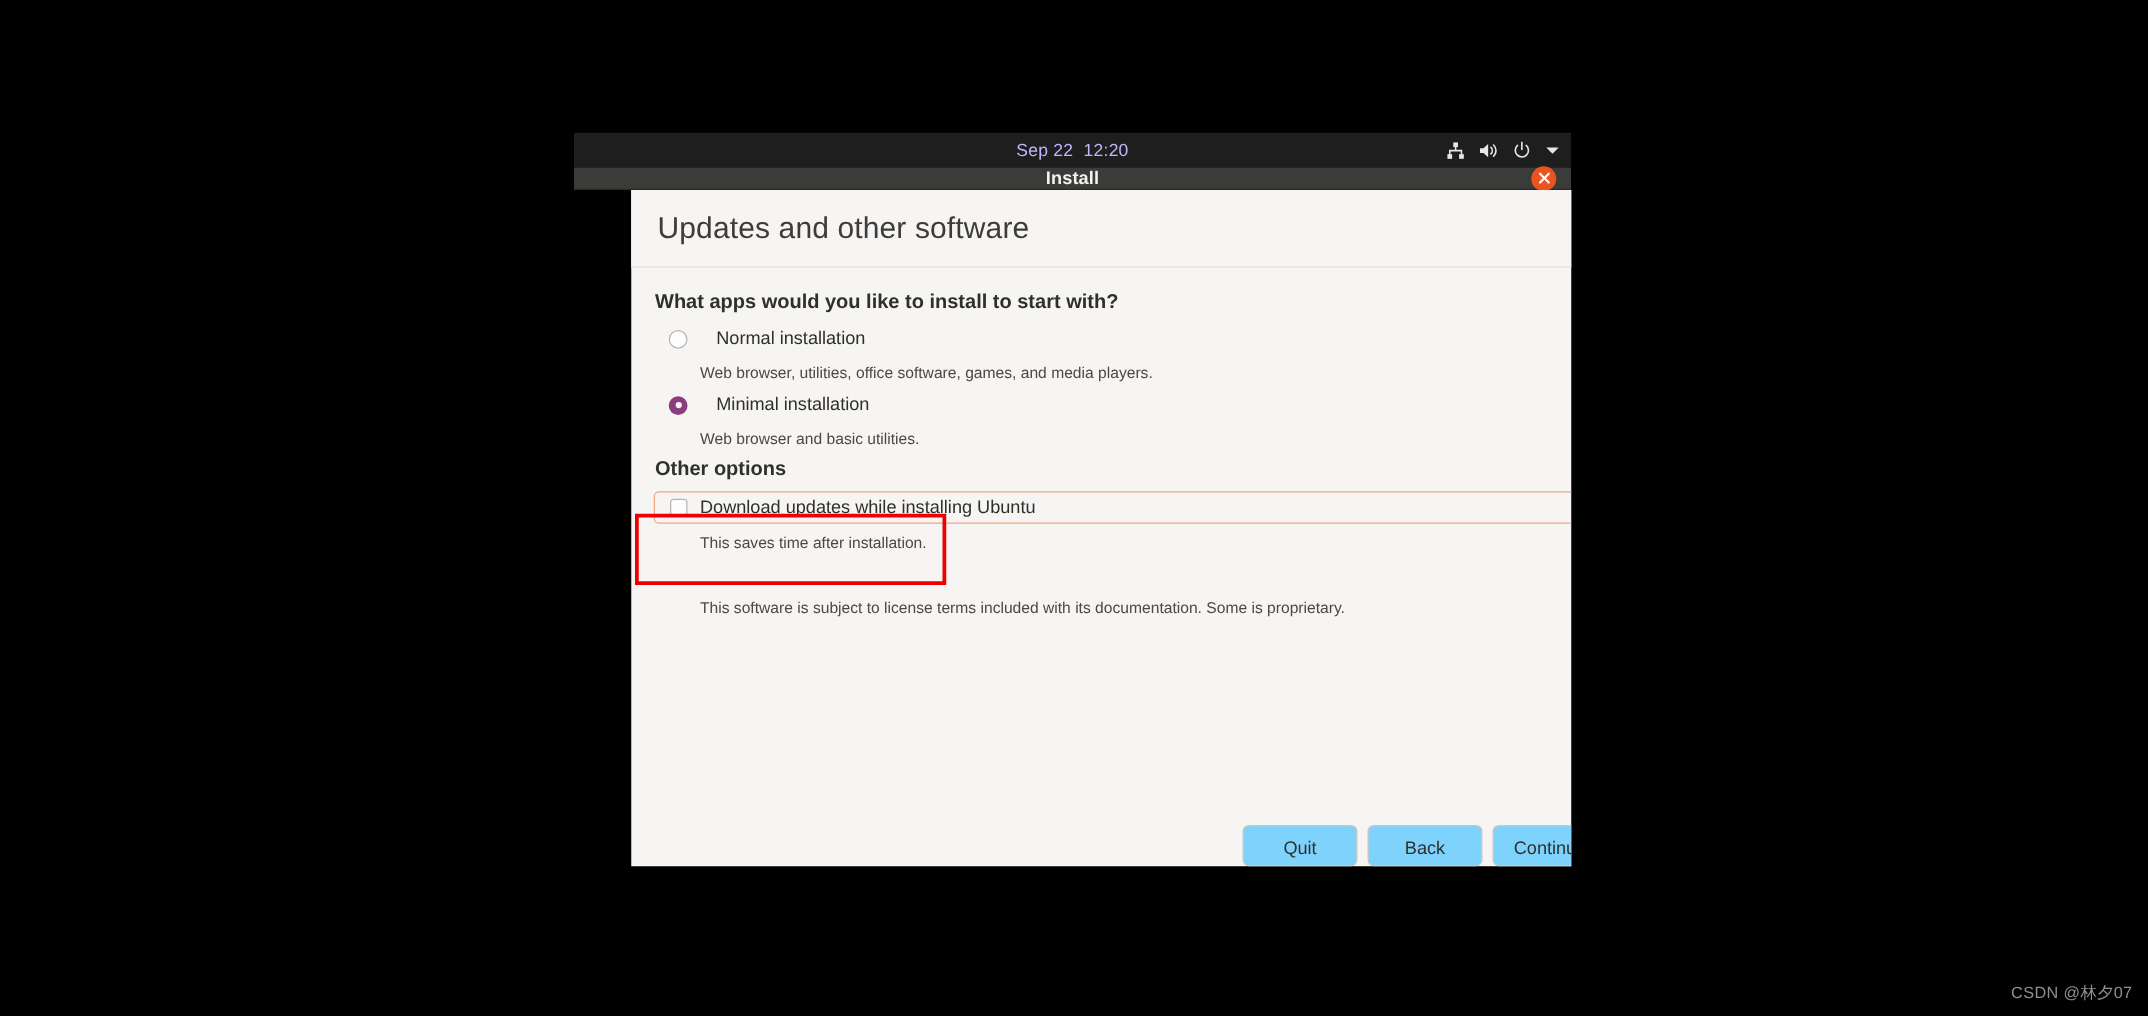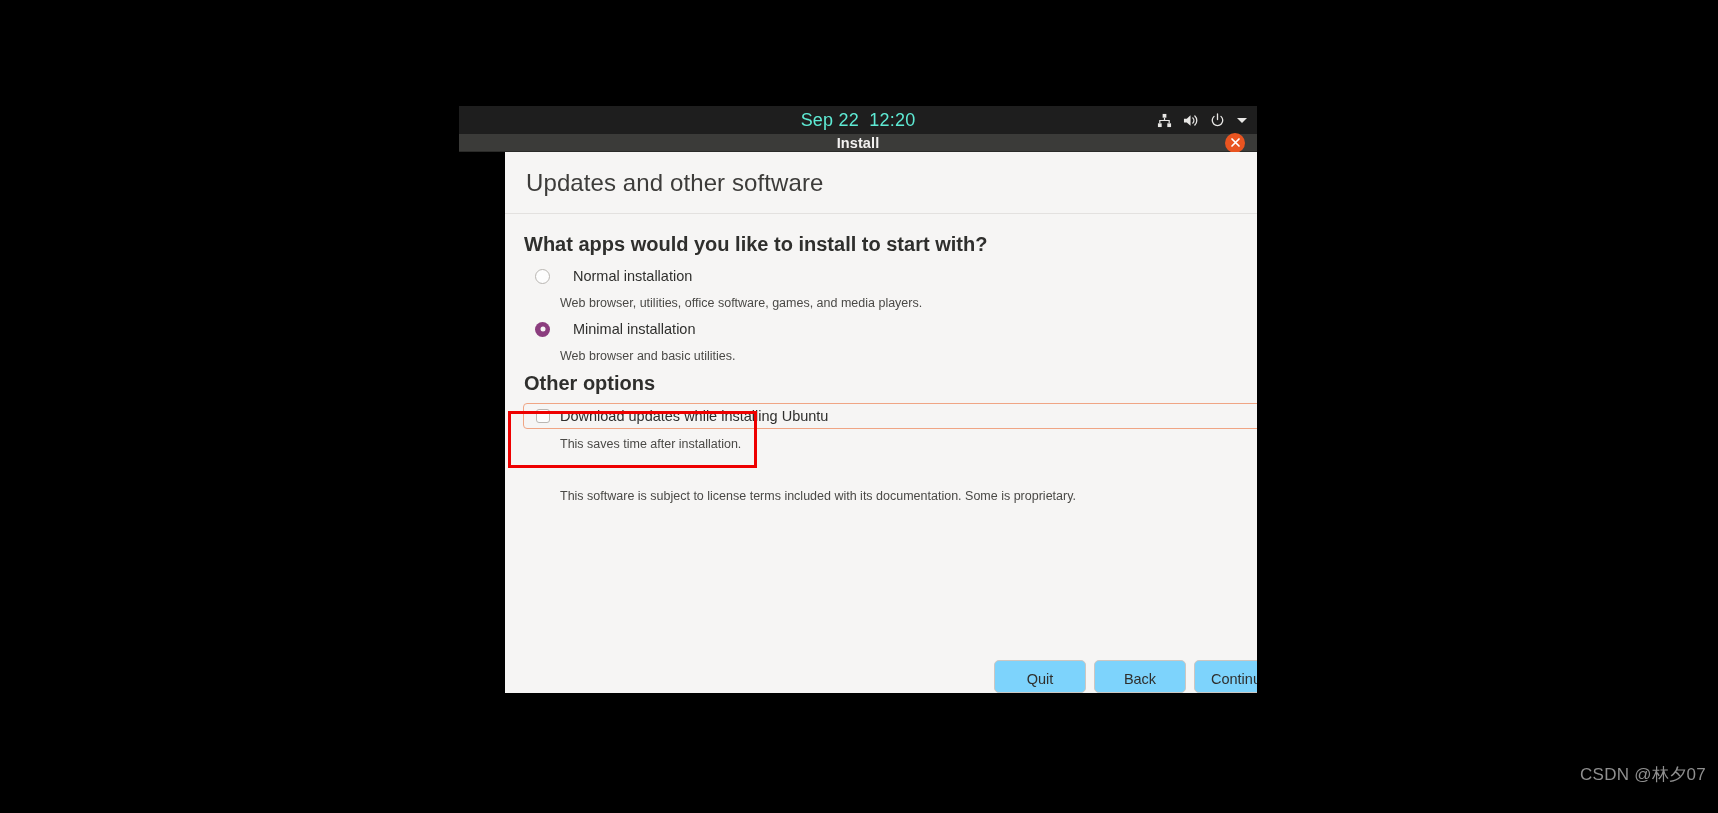--- a/index.html
+++ b/index.html
@@ -33,23 +33,23 @@
     position: relative;
     height: 28px;
     width: 100%;
     background: #1e1e1e;
     display: flex;
     align-items: center;
     justify-content: center;
     color: #f2f1f0;
   }
   .top-bar-clock {
-    font-size: 18px;
+    font-size: 14px;
     letter-spacing: .2px;
-    color: #5eead4;
+    color: #c4b5fd;
     white-space: pre;
   }
   .tray {
     position: absolute;
     right: 9px;
     top: 0;
     height: 28px;
     display: flex;
     align-items: center;
     gap: 11px;
@@ -114,21 +114,21 @@
     letter-spacing: .1px;
   }
 
   .dialog-body {
     position: relative;
     flex: 1;
     padding: 19px 19px 0 19px;
   }
 
   .section-title {
-    font-size: 20px;
+    font-size: 16px;
     font-weight: bold;
     color: #2f2f2d;
     margin-bottom: 8px;
   }
   .section-title.other { margin-top: 9px; margin-bottom: 8px; }
 
   .radio-row {
     display: flex;
     align-items: center;
     gap: 23px;
@@ -238,22 +238,22 @@
     align-items: flex-end;
     justify-content: center;
     padding-bottom: 5px;
     cursor: pointer;
   }
 
   
   .watermark {
     position: absolute;
     right: 12px;
-    bottom: 27px;
-    font-size: 17px;
+    bottom: 10px;
+    font-size: 13px;
     color: #8f8f8f;
     letter-spacing: .3px;
   }
 </style>
 </head>
 <body>
 
 <div id="screen">
 
   <div id="window-stack">

